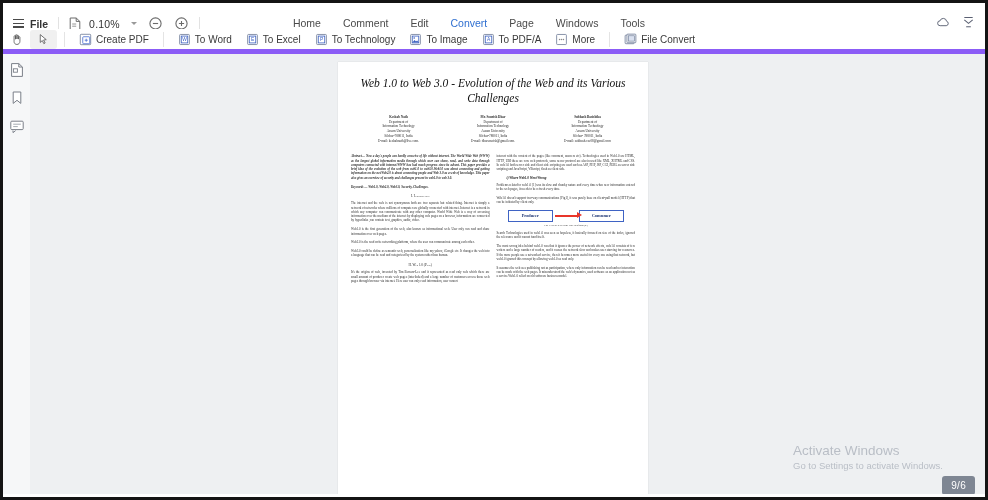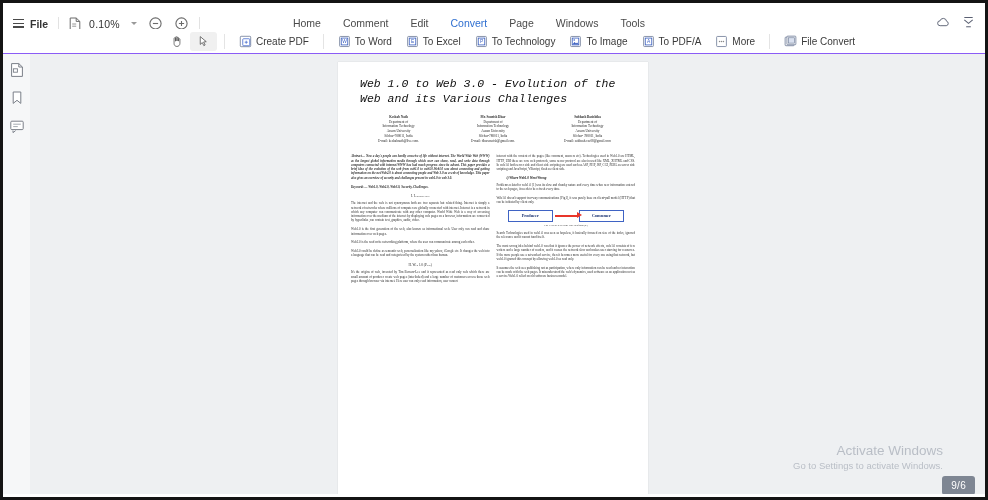--- a/index.html
+++ b/index.html
@@ -54,22 +54,21 @@
     height: 1.6px; background: #3d7ee0;
   }
   .mb-right { margin-left: auto; display: flex; align-items: center; gap: 11px; padding-right: 10px; }
 
   
   .toolbar {
     position: absolute; top: 26px; left: 0;
     width: 982px; height: 25px;
     background: #ffffff;
     display: flex; align-items: center;
-    padding-left: 160px;
-    border-bottom: 1px solid #8b5cf6;
+    border-bottom: 5px solid #8b5cf6;
   }
   .tbtn {
     display: flex; align-items: center; gap: 4px;
     font-size: 10px; color: #3a3a3a;
     padding: 3px 7px; border-radius: 3px;
     white-space: nowrap; cursor: default;
   }
   .tbtn.sel { background: #f0f0f0; }
   .tsep { width: 1px; height: 15px; background: #e4e4e4; margin: 0 7px; }
   .ticon { width: 13px; height: 13px; display: block; }
@@ -103,23 +102,23 @@
   }
   .page {
     position: absolute; left: 308px; top: 8px;
     width: 310px; height: 464px;
     background: #ffffff;
     box-shadow: 0 0 1px rgba(0,0,0,.18);
   }
 
   
   .doc-title {
-    font-family: Liberation Mono, monospace;
+    font-family: Liberation Serif, serif;
     font-style: italic; font-size: 11.5px; line-height: 15px;
-    text-align: left; color: #111;
+    text-align: center; color: #111;
     padding: 14px 22px 0 22px;
   }
   .authors {
     display: flex; justify-content: space-between;
     padding: 9px 14px 0 14px;
   }
   .author {
     width: 33%; text-align: center;
     font-family: "Liberation Serif", serif;
     font-size: 3.3px; line-height: 4.7px; color: #2b2b2b;
@@ -163,21 +162,21 @@
     border-bottom: 3.5px solid transparent;
   }
   .figcap {
     text-align: center; font-family: "Liberation Serif", serif;
     font-size: 2.7px; color: #333; margin-top: 2.5px;
   }
 
   
   .watermark {
     position: absolute; right: 42px; bottom: 28px;
-    text-align: right; color: #b9bec6; user-select: none;
+    text-align: left; color: #b9bec6; user-select: none;
   }
   .wm1 { font-size: 13.5px; line-height: 17px; }
   .wm2 { font-size: 9.5px; line-height: 13px; }
 
   
   .pagebadge {
     position: absolute; right: 10px; bottom: 5px;
     background: #7e8693; color: #ffffff;
     font-size: 10px; border-radius: 3px;
     padding: 4px 9px; letter-spacing: .3px;

